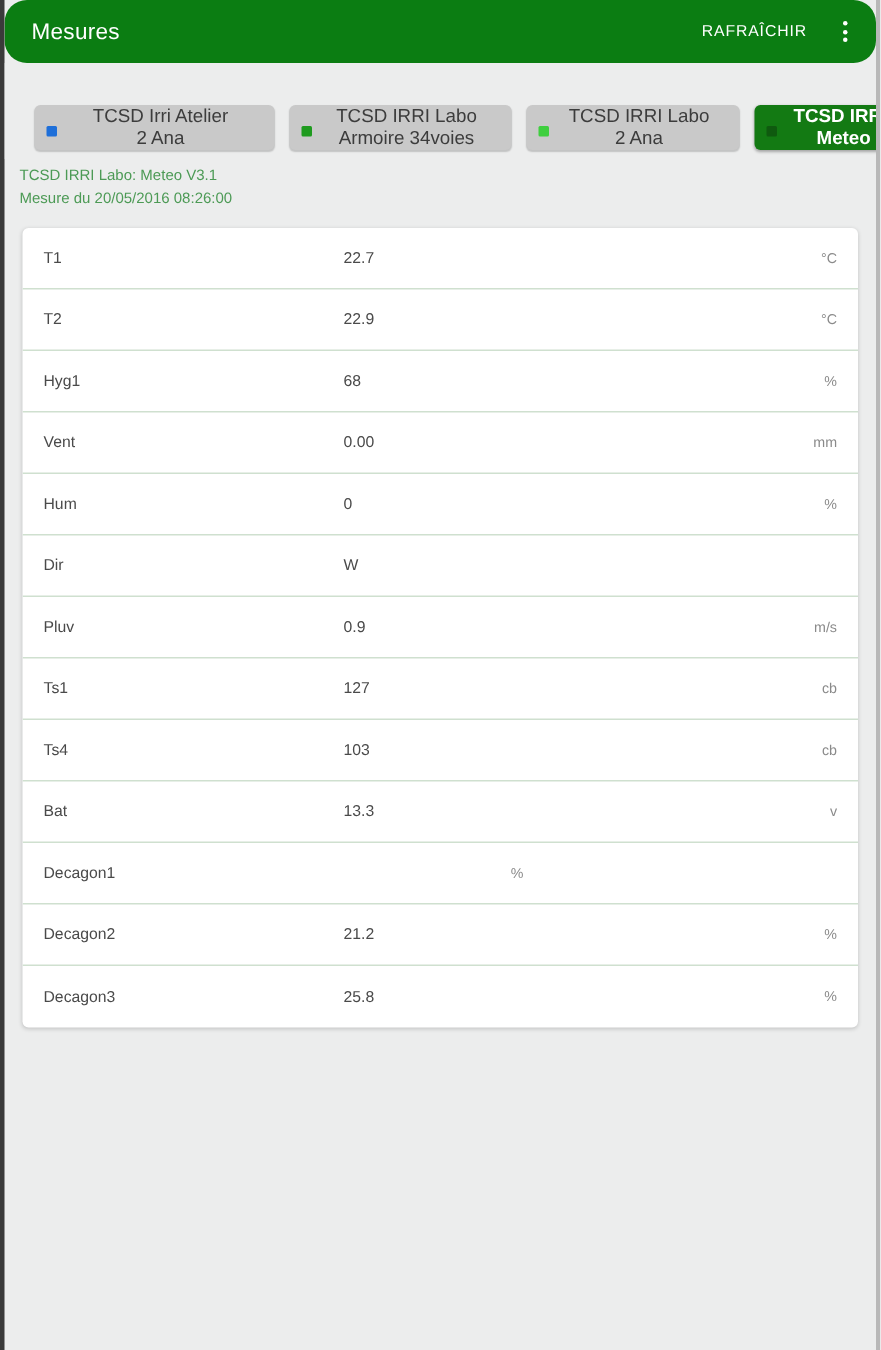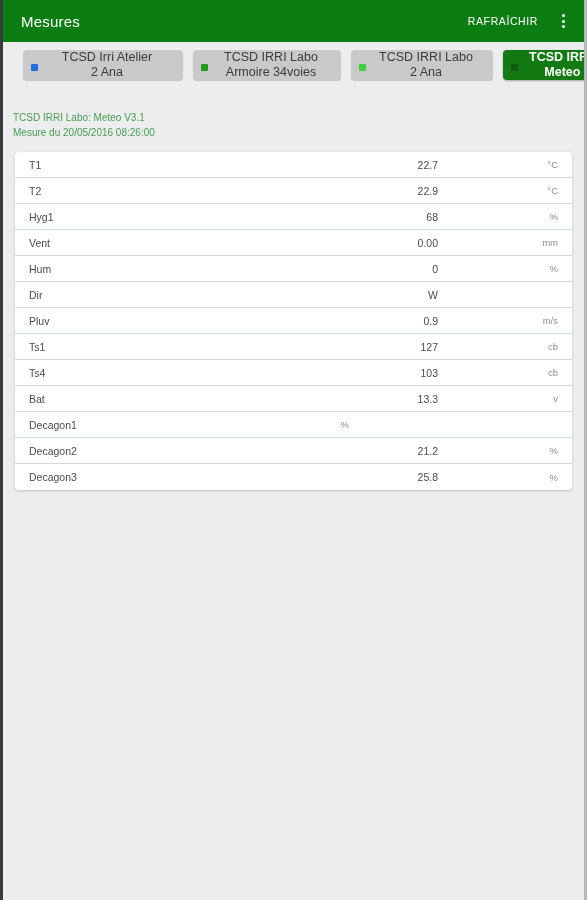--- a/index.html
+++ b/index.html
@@ -71,21 +71,21 @@
   }
 
   
   .tabstrip-wrap {
     background: #eceded;
     padding: 8px 0 6px 0;
     position: relative;
   }
   .tabstrip {
     display: flex;
-    align-items: flex-start;
+    align-items: flex-end;
     gap: 10px;
     padding-left: 20px;
     height: 50px;
   }
   .tab {
     flex: 0 0 auto;
     background: #c9c9c9;
     border-radius: 4px;
     display: flex;
     align-items: center;
@@ -138,51 +138,51 @@
   .card {
     margin: 4px 12px 0 12px;
     background: #ffffff;
     border-radius: 4px;
     box-shadow: 0 1px 3px rgba(0,0,0,0.18);
     overflow: hidden;
   }
   .row {
     display: flex;
     align-items: center;
-    height: 26px;
+    height: 41px;
     border-bottom: 1px solid #cfe0cf;
     padding: 0 14px;
     box-sizing: border-box;
   }
   .row:last-child { border-bottom: none; }
   .cell-label {
     flex: 0 0 200px;
     font-size: 10.5px;
     color: #4a4a4a;
     text-align: left;
   }
   .cell-value {
     flex: 1;
     font-size: 10.5px;
     color: #4a4a4a;
-    text-align: right;
+    text-align: left;
   }
   .cell-unit {
     flex: 0 0 120px;
     font-size: 9.5px;
     color: #8a8a8a;
     text-align: right;
   }
 </style>
 </head>
 <body>
 
 <div class="phone">
 
-  <div class="appbar" style="background: rgb(11, 125, 18);">
+  <div class="appbar" style="background: rgb(11, 125, 18); border-radius: 15px;">
     <div class="appbar-title">Mesures</div>
     <div class="appbar-action">RAFRAÎCHIR</div>
     <div class="overflow-icon">
       <span></span>
       <span></span>
       <span></span>
     </div>
   </div>
 
   <div class="tabstrip-wrap">

